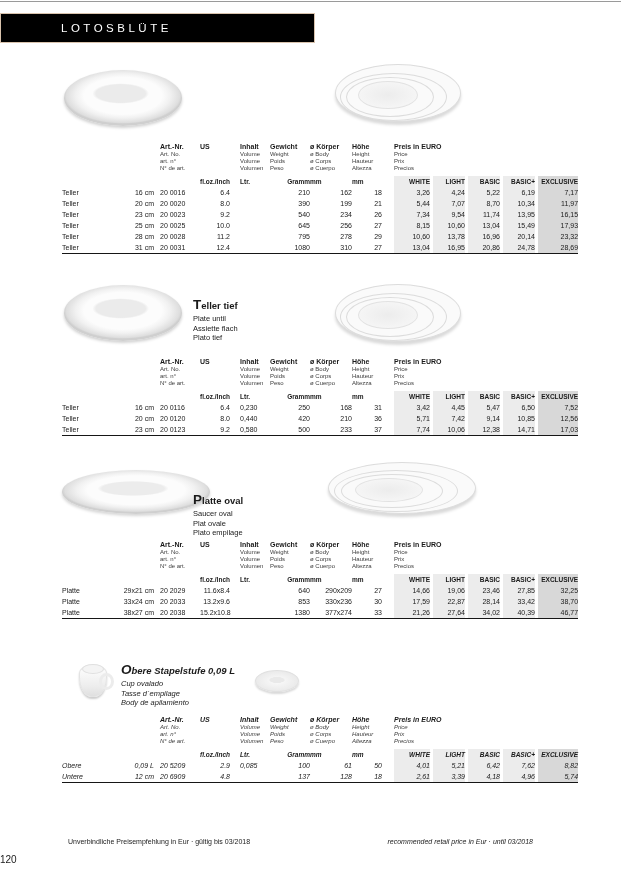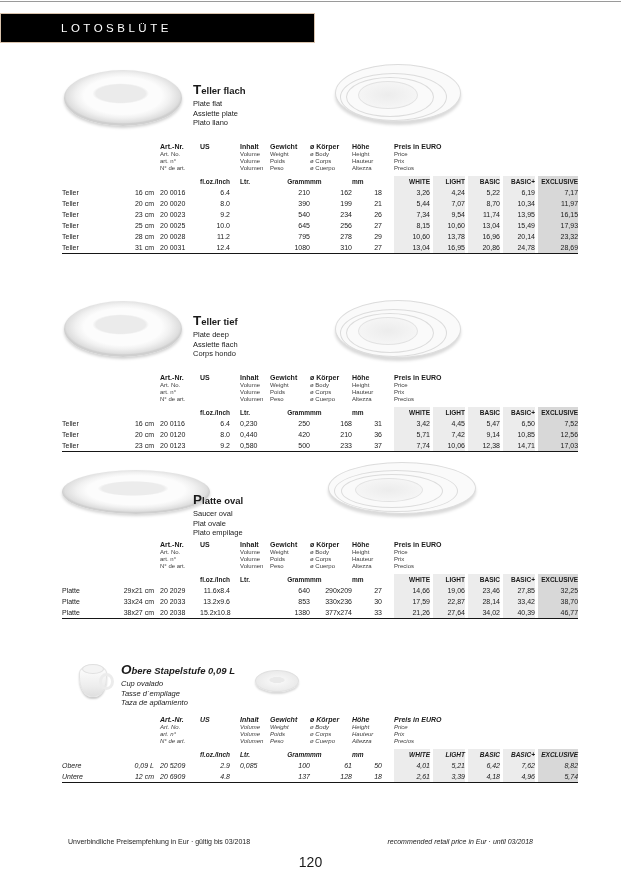--- a/index.html
+++ b/index.html
@@ -61,39 +61,33 @@
   .cup-handle{position:absolute;right:-8px;top:7px;width:9px;height:11px;border:3px solid #ececec;
        border-radius:50%;}
   .saucer{width:42px;height:20px;border-radius:50%;border:1px solid #e0e0e0;
        background:
         radial-gradient(ellipse 34% 28% at 50% 45%,#e9e9e9 0 50%,rgba(255,255,255,0) 56%),
         radial-gradient(#fbfbfb,#e3e3e3);
        box-shadow:0 2px 2px rgba(0,0,0,.15);}
 
   .footer-left{position:absolute;left:68px;top:838px;font-size:7px;color:#222;}
   .footer-right{position:absolute;right:88px;top:838px;font-size:7px;font-style:italic;color:#222;}
-  .page-number{position:absolute;left:0;right:0;top:854px;text-align:center;font-size:14px;color:#1a1a1a;}
+  .page-number{position:absolute;left:0;right:0;top:854px;font-size:10px;color:#1a1a1a;}
 </style>
 </head>
 <body>
 
 <div class="page">
   <div class="top-rule"></div>
   <div class="brand-bar" style="background: #000000;">
     <span class="brand-title">LOTOSBLÜTE</span>
   </div>
 
   <section class="sec" style="top:64px;height:200px;">
     <div class="photo plate-side" style="left:2px;top:6px;"></div>
-    <div class="tblock" style="top:20px;">
-      <h3>Teller flach</h3>
-      <div class="sub">Plate flat</div>
-      <div class="sub">Assiette plate</div>
-      <div class="sub">Plato llano</div>
-    </div>
     <div class="photo stack" style="left:273px;top:0;">
       <i class="ring r1"></i>
         <i class="ring r2"></i>
         <i class="ring r3"></i>
         <span class="well"></span>
     </div>
     <table class="price-table" style="top:79px;">
         <colgroup>
           <col style="width: 60px;">
           <col style="width: 32px;">
@@ -312,27 +306,27 @@
             <td class="ar price">20,86</td>
             <td></td>
             <td class="ar price">24,78</td>
             <td></td>
             <td class="ar price excl">28,69</td>
           </tr>
         </tbody>
       </table>
   </section>
 
-  <section class="sec" style="top:296px;height:170px;">
+  <section class="sec" style="top:280px;height:170px;">
     <div class="photo plate-side" style="left:2px;top:5px;"></div>
     <div class="tblock" style="top:19px;">
       <h3>Teller tief</h3>
-      <div class="sub">Plate deep</div>
+      <div class="sub">Plate until</div>
       <div class="sub">Assiette flach</div>
-      <div class="sub">Corps hondo</div>
+      <div class="sub">Plato tief</div>
     </div>
     <div class="photo stack" style="left:273px;top:4px;">
       <i class="ring r1"></i>
         <i class="ring r2"></i>
         <i class="ring r3"></i>
         <span class="well"></span>
     </div>
     <table class="price-table" style="top:78px;">
         <colgroup>
           <col style="width: 60px;">
@@ -668,21 +662,21 @@
   </section>
 
   <section class="sec" style="top:658px;height:135px;font-style:italic;">
     <div class="photo cup" style="left:17px;top:7px;">
       <span class="cup-handle"></span>
     </div>
     <div class="tblock" style="left:59px;top:6px;width:150px;">
       <h3>Obere Stapelstufe 0,09 L</h3>
       <div class="sub">Cup ovalado</div>
       <div class="sub">Tasse d´empilage</div>
-      <div class="sub">Taza de apilamiento</div>
+      <div class="sub">Body de apilamiento</div>
     </div>
     <div class="photo saucer" style="left:193px;top:12px;"></div>
     <table class="price-table" style="top:58px;">
         <colgroup>
           <col style="width: 60px;">
           <col style="width: 32px;">
           <col style="width: 6px;">
           <col style="width: 40px;">
           <col style="width: 30px;">
           <col style="width: 10px;">

